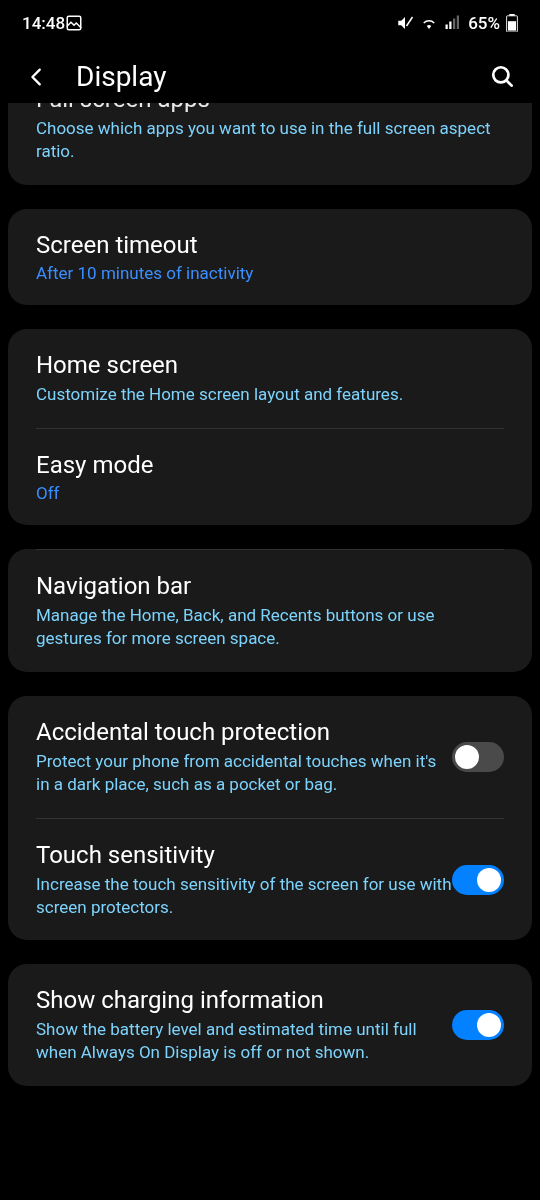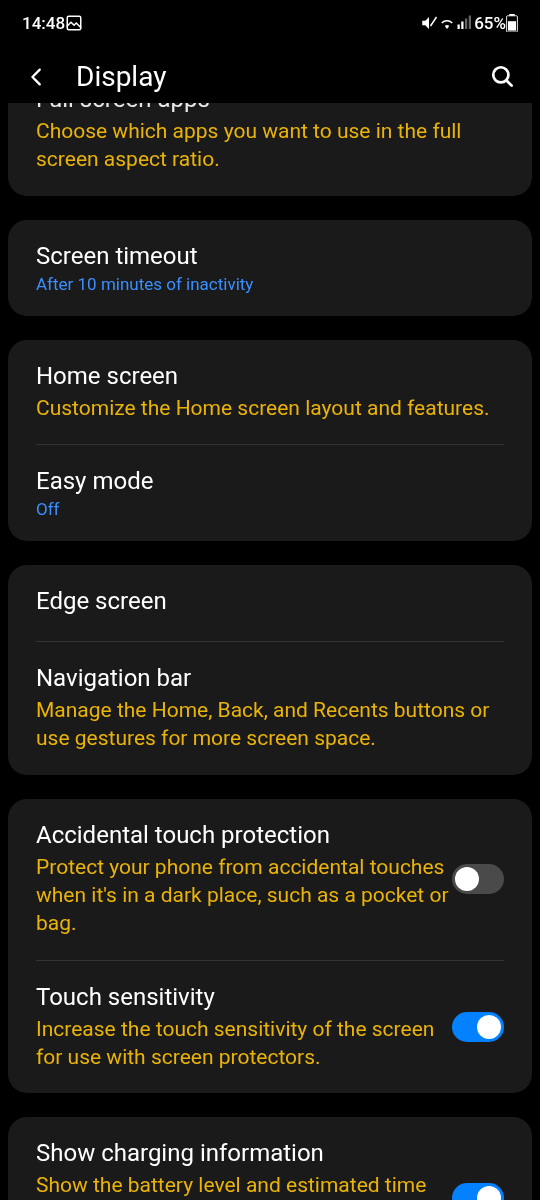--- a/index.html
+++ b/index.html
@@ -14,21 +14,21 @@
     .status-bar {
       display: flex;
       justify-content: space-between;
       align-items: center;
       padding: 10px 22px 6px 22px;
       height: 42px;
       font-size: 17px;
       font-weight: 500;
     }
     .status-left { display: flex; align-items: center; gap: 0; }
-    .status-right { display: flex; align-items: center; }
+    .status-right { display: flex; align-items: center; gap: 6px; }
     .header {
       display: flex;
       align-items: center;
       padding: 18px 22px 22px 22px;
       gap: 24px;
     }
     .back-icon {
       width: 30px;
       height: 30px;
       display: flex;
@@ -71,22 +71,22 @@
       font-size: 24px;
       font-weight: 400;
       color: #fff;
       margin-bottom: 4px;
     }
     .item-title.cut {
       position: relative;
       overflow: hidden;
     }
     .item-desc {
-      font-size: 21px;
-      color: #eab308;
+      font-size: 17px;
+      color: #7dd3fc;
       line-height: 1.35;
     }
     .item-value {
       font-size: 17px;
       color: #3a8fff;
       margin-top: 4px;
     }
     .divider {
       height: 1px;
       background: #333;
@@ -204,23 +204,20 @@
         <div class="item-title">Home screen</div>
         <div class="item-desc">Customize the Home screen layout and features.</div>
       </div>
       <div class="divider"></div>
       <div class="item">
         <div class="item-title">Easy mode</div>
         <div class="item-value">Off</div>
       </div>
     </div>
     <div class="card">
-      <div class="item">
-        <div class="item-title">Edge screen</div>
-      </div>
       <div class="divider"></div>
       <div class="item">
         <div class="item-title">Navigation bar</div>
         <div class="item-desc">Manage the Home, Back, and Recents buttons or use gestures for more screen space.</div>
       </div>
     </div>
     <div class="card">
       <div class="item">
         <div class="item-with-toggle">
           <div class="item-content">

